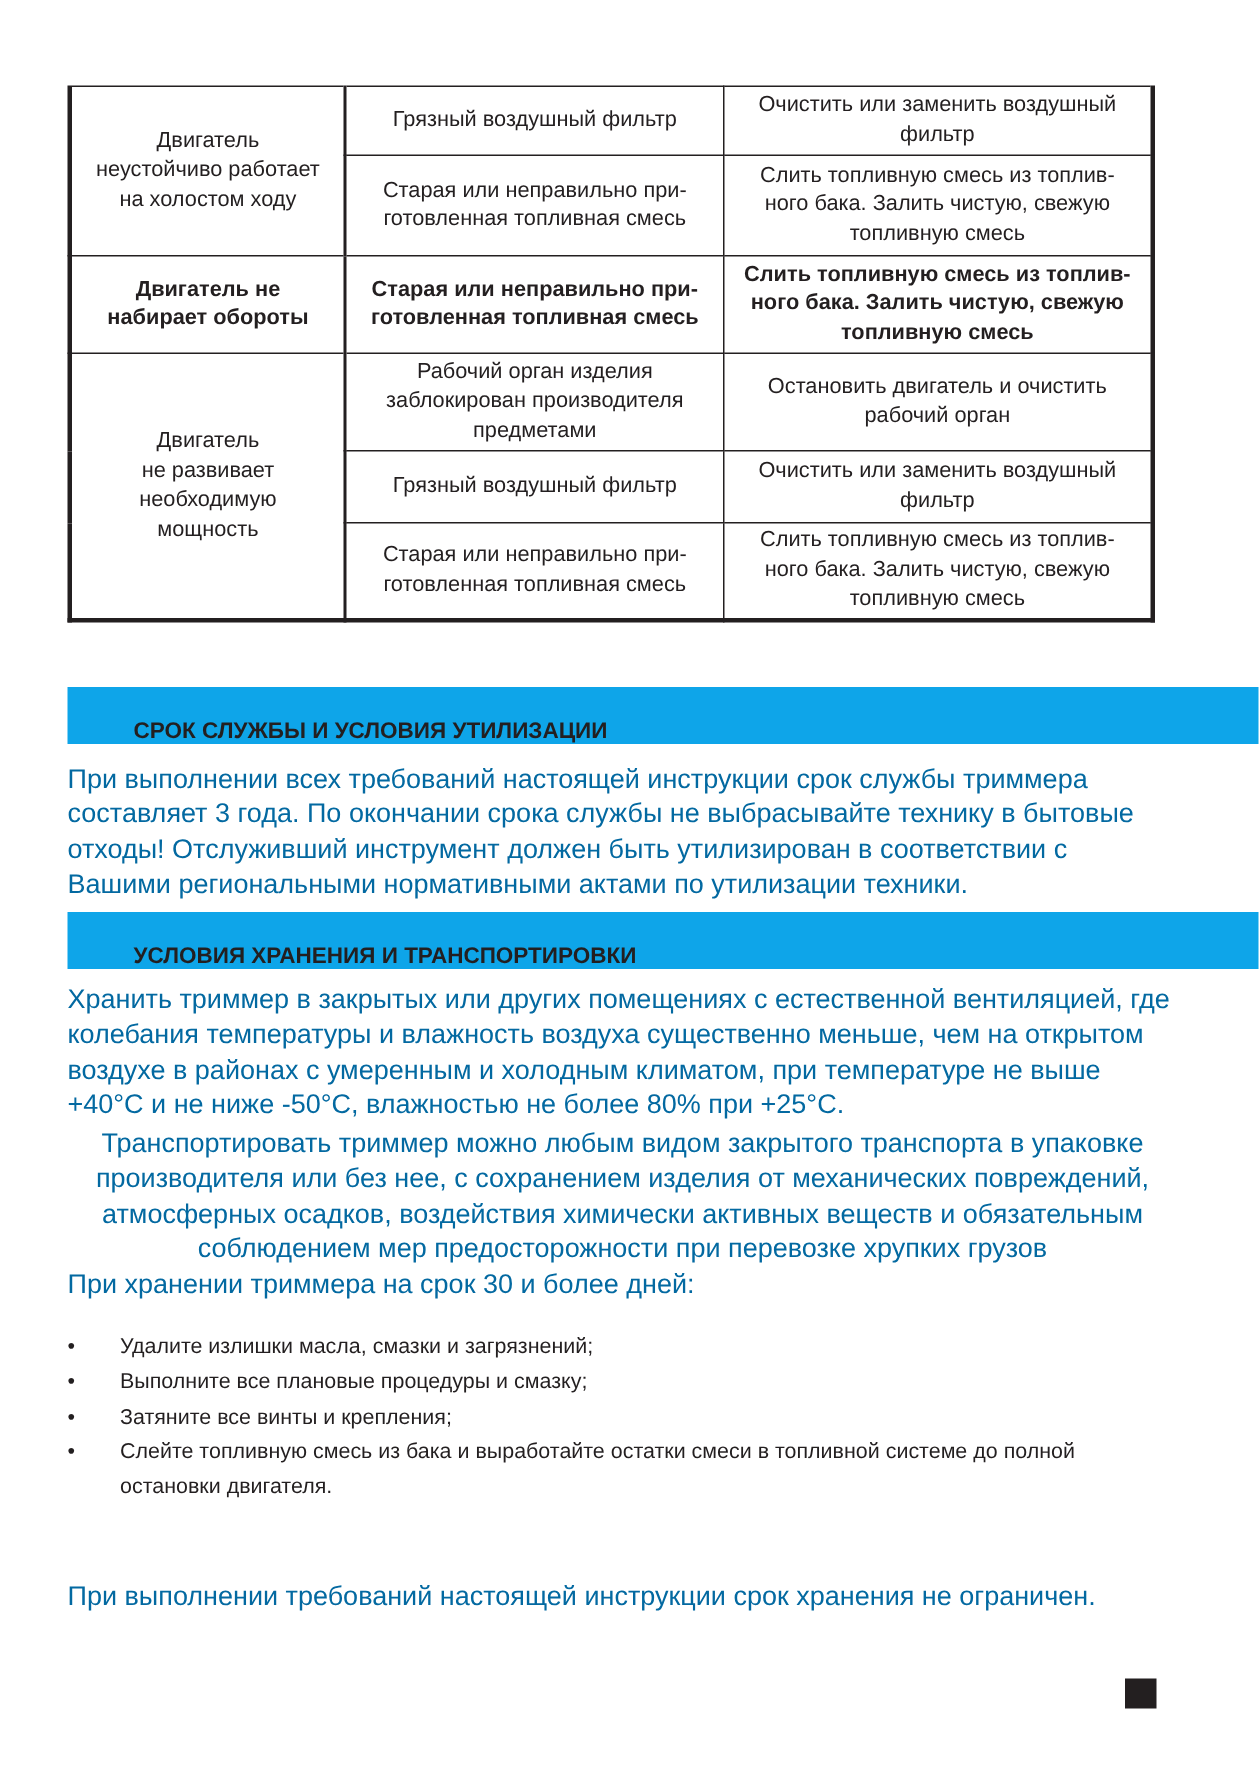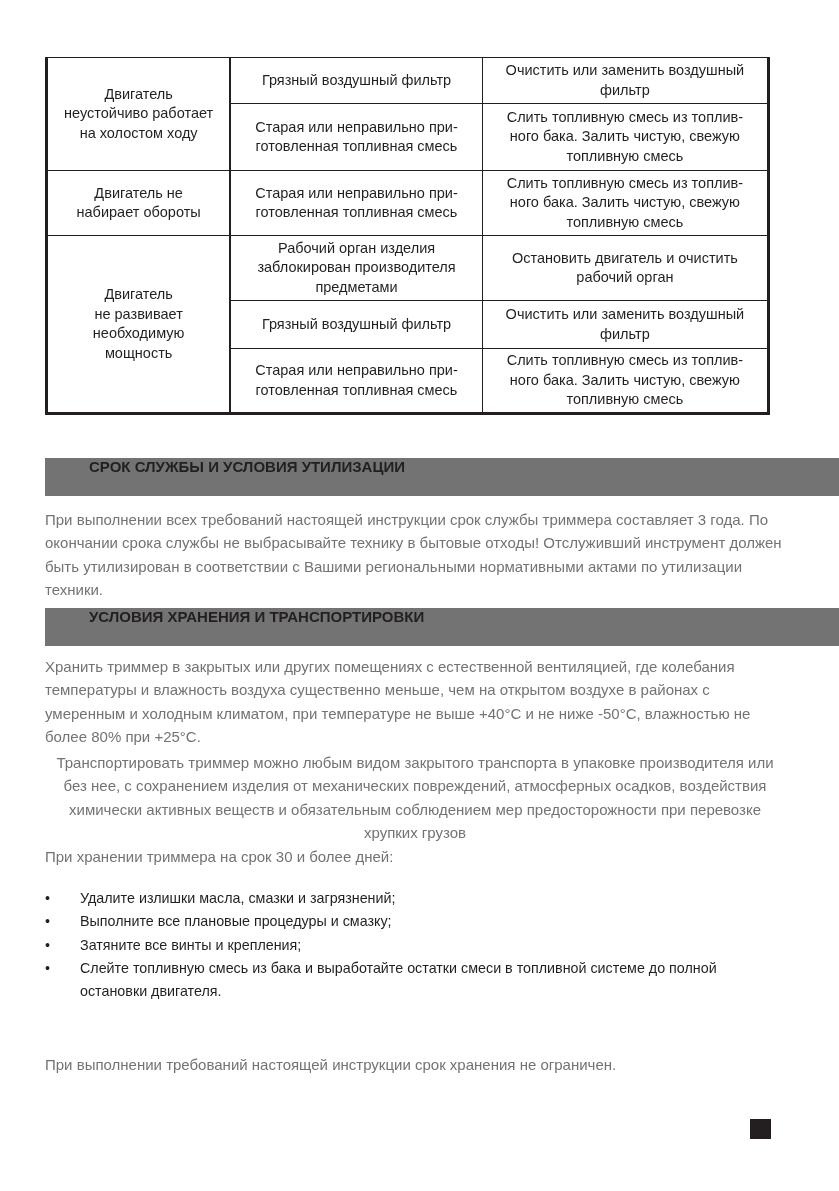--- a/index.html
+++ b/index.html
@@ -30,32 +30,32 @@
   .tbl td.problem { border-right: 2px solid #231f20; }
   .tbl tr.group-end td { border-bottom: 1.5px solid #231f20; }
   .col-a { width: 183px; }
   .col-b { width: 251px; }
   .col-c { width: 285px; }
   .cell-text { white-space: pre-line; display: block; }
 
   
   .section-header {
     position: absolute; left: 45px; width: 794px; height: 38px;
-    background: #737373;
-    display: flex; align-items: flex-start;
+    background: #0ea5e9;
+    display: flex; align-items: flex-end;
   }
   .section-header span {
     padding-left: 44px;
     font-weight: bold; font-size: 15px; color: #231f20;
     letter-spacing: 0px;
   }
 
   .para {
     position: absolute; left: 45px; width: 740px;
-    font-size: 15px; line-height: 23.3px; color: #737373;
+    font-size: 18px; line-height: 23.3px; color: #0369a1;
     margin: 0;
   }
 
   .bullets {
     position: absolute; left: 45px; top: 887px; width: 740px;
     margin: 0; padding: 0; list-style: none;
     font-size: 14.3px; line-height: 23.3px;
   }
   .bullets li { position: relative; padding-left: 35px; }
   .bullets li .dot {
@@ -99,21 +99,21 @@
           <span class="cell-text">Старая или неправильно при-
 готовленная топливная смесь</span>
         </td>
         <td>
           <span class="cell-text">Слить топливную смесь из топлив-
 ного бака. Залить чистую, свежую
 топливную смесь</span>
         </td>
       </tr>
 
-      <tr class="group-end" style="height:65px;">
+      <tr class="group-end" style="height:65px;font-weight:bold;">
         <td class="problem">
           <span class="cell-text">Двигатель не
 набирает обороты</span>
         </td>
         <td>
           <span class="cell-text">Старая или неправильно при-
 готовленная топливная смесь</span>
         </td>
         <td>
           <span class="cell-text">Слить топливную смесь из топлив-

